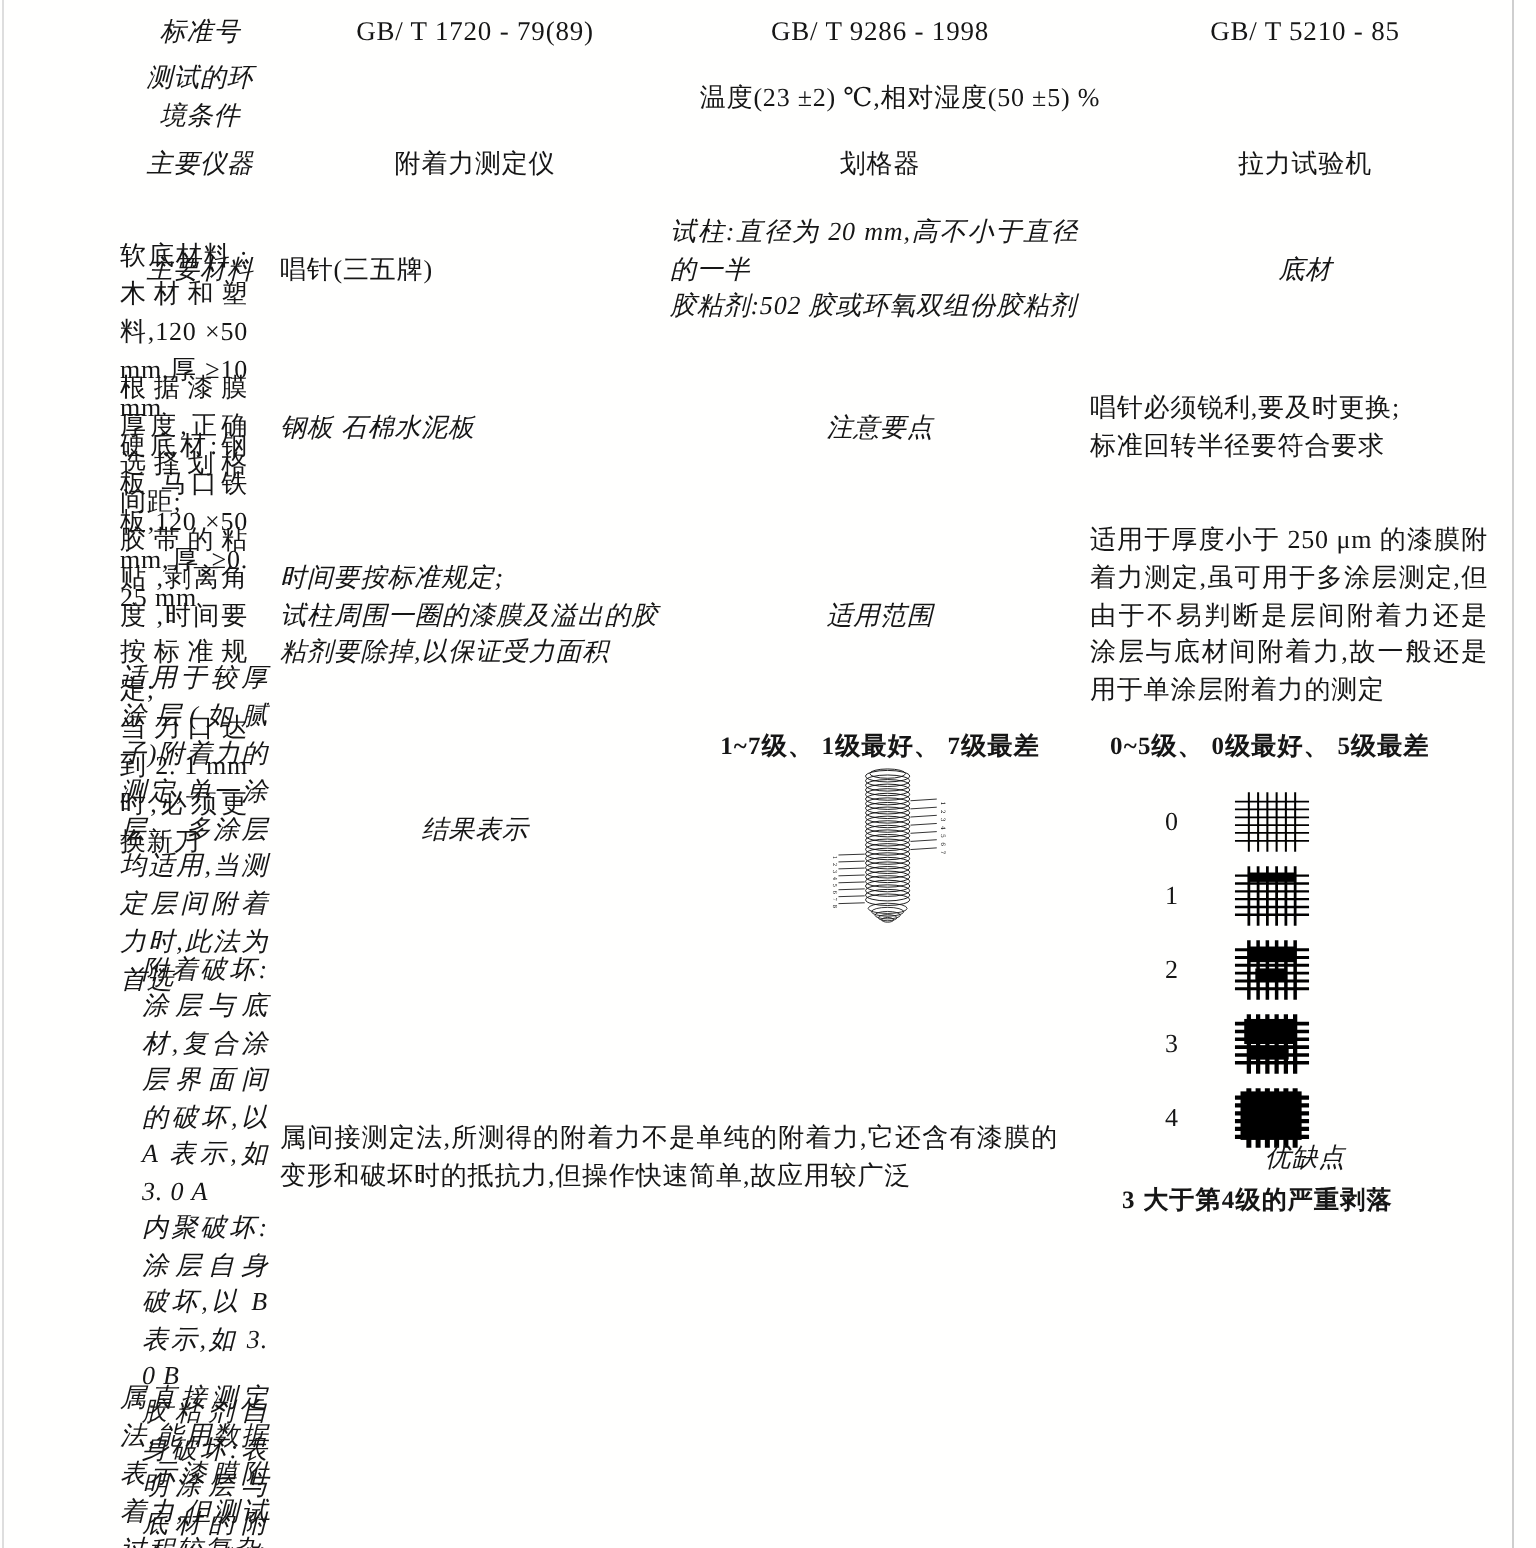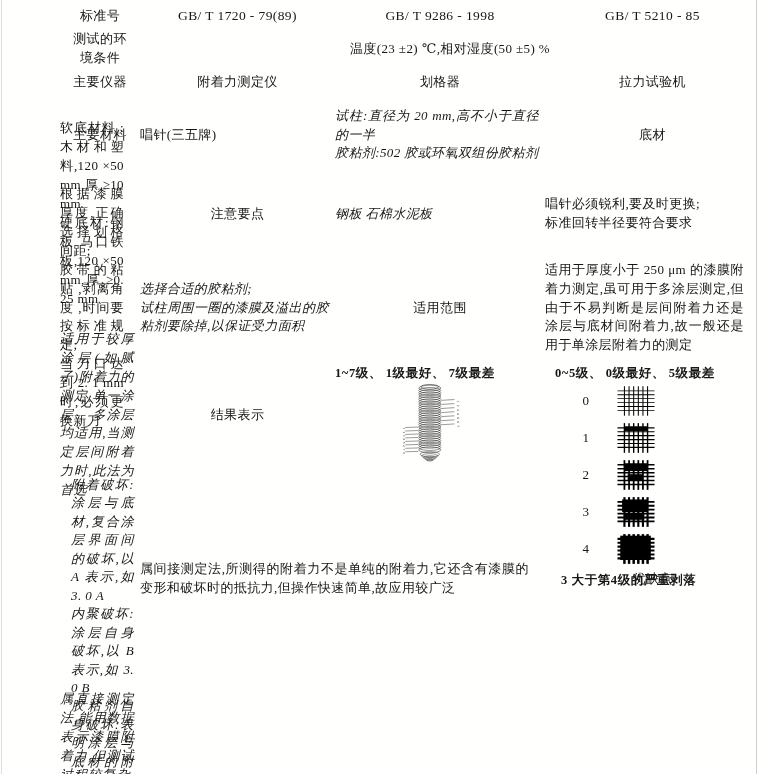--- a/index.html
+++ b/index.html
@@ -13,31 +13,31 @@
   .tbl{
     position:absolute;left:60px;top:2px;width:700px;
     display:grid;
     grid-template-columns:80px 195px 210px 215px;
     grid-template-rows:28px 38px 28px 78px 80px 108px 106px 222px auto;
   }
   .cell{
     font-size:13px;line-height:1.46;letter-spacing:0.4px;
     display:flex;align-items:center;
   }
-  .lbl{justify-content:center;text-align:center;padding:0 10px;}
+  .lbl{justify-content:center;text-align:center;padding:0 10px;font-style:italic;}
   .center{justify-content:center;text-align:center;}
   .hdr{font-size:13.5px;}
   .body{text-align:justify;white-space:pre-line;padding-right:16px;align-items:center;}
   .body.last{padding-right:6px;font-style:italic;}
   .top{align-items:flex-start;}
   .span3{grid-column:2/5;}
   .span2{grid-column:2/4;}
   .figcell{flex-direction:column;}
-  .spiralcell{}
-  .chcell{align-items:flex-start;padding-left:10px;}
+  .spiralcell{align-items:center;}
+  .chcell{align-items:flex-start;padding-left:10px;gap:10px;}
   .figcap{font-weight:bold;font-size:12.5px;letter-spacing:0.6px;margin:2px 0 1px 0;}
   .chrow{display:flex;align-items:center;margin:0 0 1px 24px;}
   .chlabel{font-size:13px;width:14px;text-align:center;margin-right:18px;}
   .fignote{font-weight:bold;font-size:12.5px;letter-spacing:0.6px;margin:3px 0 0 6px;}
   .pulloff{padding-top:8px;line-height:1.42;margin-left:11px;}
   svg text{font-family:"DejaVu Serif",serif;}
 </style>
 </head>
 <body>
 
@@ -61,29 +61,29 @@
     <div class="cell center">拉力试验机</div>
 
     <div class="cell lbl">主要材料</div>
     <div class="cell body">唱针(三五牌)</div>
     <div class="cell body last">试柱:直径为 20 mm,高不小于直径的一半
 胶粘剂:502 胶或环氧双组份胶粘剂</div>
 
     <div class="cell lbl">底材</div>
     <div class="cell body">软底材料 :木材和塑料,120 ×50 mm,厚 ≥10 mm
 硬底材:钢板 马口铁板,120 ×50 mm,厚 ≥0. 25 mm</div>
+    <div class="cell body last">钢板  石棉水泥板</div>
+
     <div class="cell lbl">注意要点</div>
-
-    <div class="cell body last">钢板  石棉水泥板</div>
     <div class="cell body">唱针必须锐利,要及时更换;
 标准回转半径要符合要求</div>
     <div class="cell body">根据漆膜厚度,正确选择划格间距;
 胶带的粘贴 ,剥离角度 ,时间要按标准规定;
 当刀口达到 2. 1 mm 时,必须更换新刀</div>
-    <div class="cell body last">选择合适的胶粘剂;
+    <div class="cell body last">时间要按标准规定;
 试柱周围一圈的漆膜及溢出的胶粘剂要除掉,以保证受力面积</div>
 
     <div class="cell lbl">适用范围</div>
     <div class="cell body">适用于厚度小于 250 μm 的漆膜附着力测定,虽可用于多涂层测定,但由于不易判断是层间附着力还是涂层与底材间附着力,故一般还是用于单涂层附着力的测定</div>
     <div class="cell body last">适用于较厚涂层(如腻子)附着力的测定,单一涂层 、多涂层均适用,当测定层间附着力时,此法为首选</div>
 
     <div class="cell lbl">结果表示</div>
     <div class="cell figcell spiralcell top">
       <div class="figcap">1~7级、 1级最好、 7级最差</div>
       <svg width="182" height="196" viewBox="0 0 182 200">

